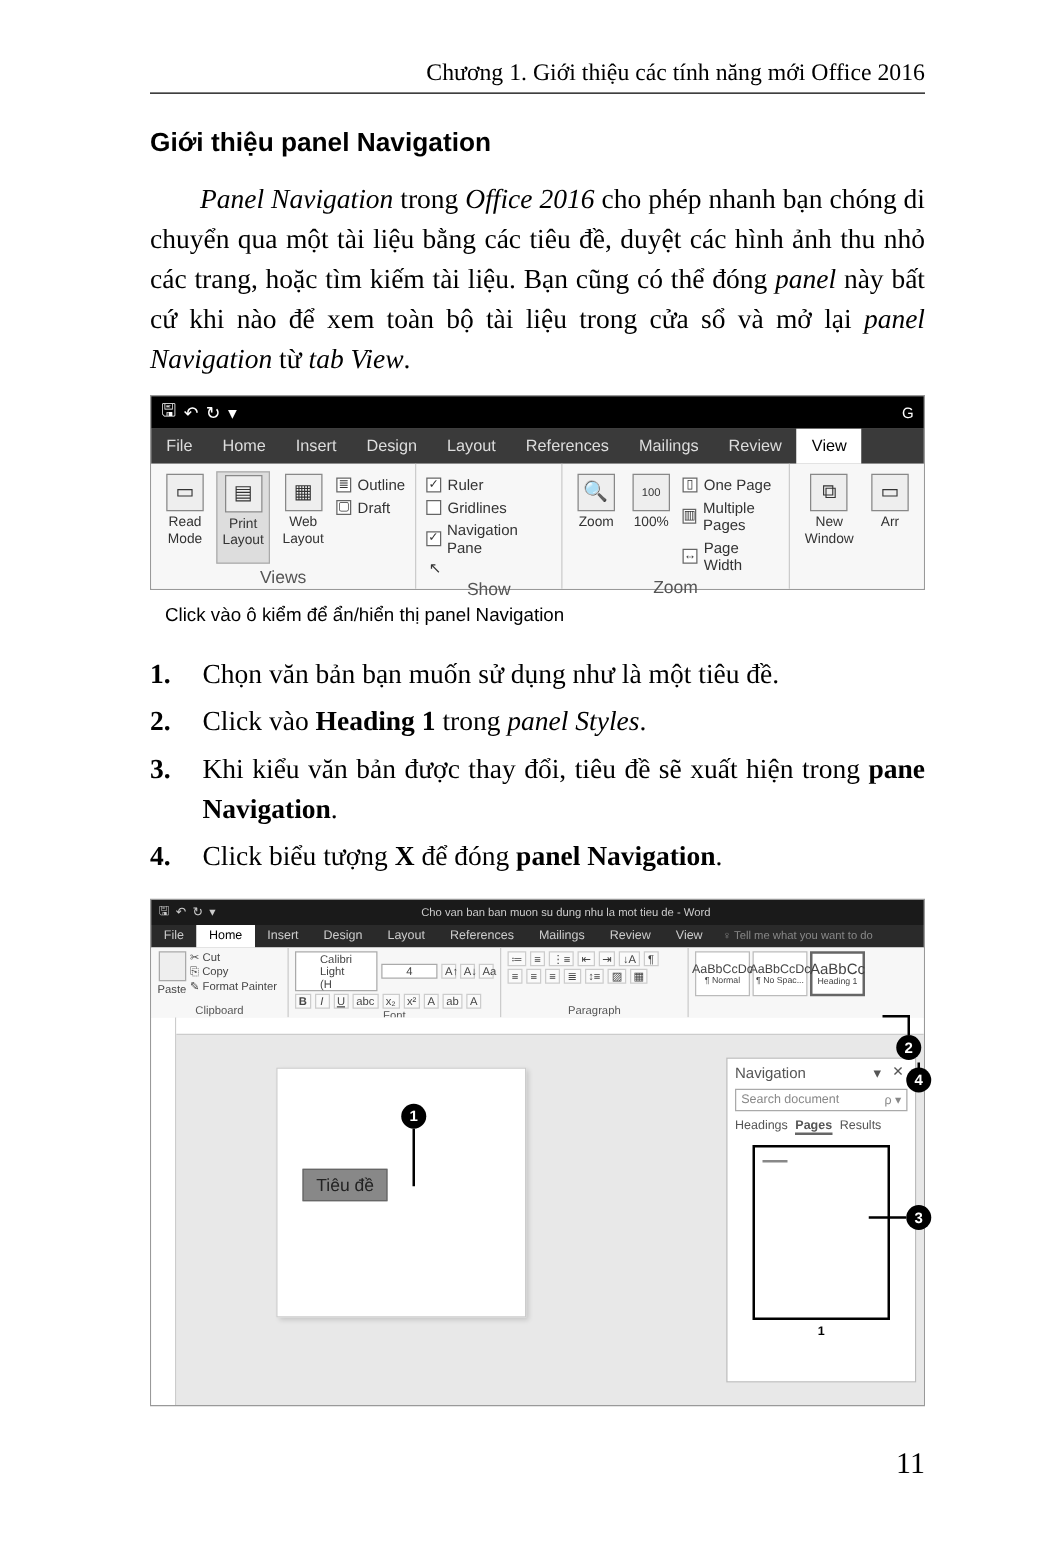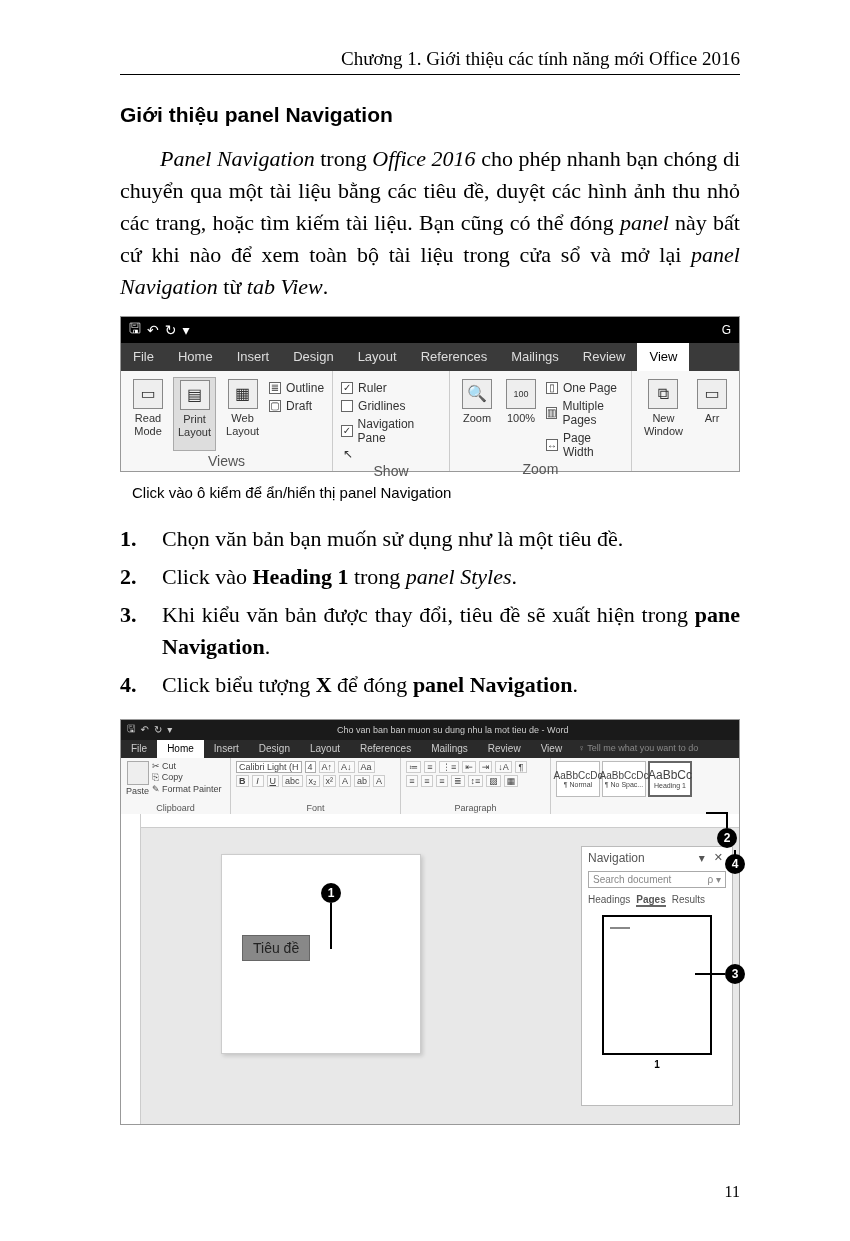--- a/index.html
+++ b/index.html
@@ -46,21 +46,21 @@
   .ribbon2 .groups2 { display: flex; height: 56px; background: #f7f7f7; font-size: 9px; color: #444; }
   .group2 { border-right: 1px solid #ccc; padding: 3px 5px 1px; display: flex; flex-direction: column; }
   .group2 .label2 { text-align: center; font-size: 9px; color: #555; margin-top: auto; }
   .clipboard-body { display: flex; gap: 3px; }
   .paste-btn { display: flex; flex-direction: column; align-items: center; font-size: 9px; }
   .paste-btn .pico { width: 22px; height: 24px; background: #eee; border: 1px solid #aaa; margin-bottom: 1px; }
   .clip-list { display: flex; flex-direction: column; gap: 1px; font-size: 9px; }
   .clip-list div { white-space: nowrap; }
   .font-body { display: flex; flex-direction: column; gap: 2px; }
   .font-row { display: flex; gap: 3px; align-items: center; }
-  .font-select { border: 1px solid #aaa; padding: 0 2px; font-size: 9px; background: #fff; }
+  .font-select { border: 1px solid #aaa; padding: 0 19px; font-size: 9px; background: #fff; }
   .btn-tiny { border: 1px solid #ccc; padding: 0 2px; font-size: 9px; min-width: 12px; text-align: center; background: #fafafa; }
   .styles-body { display: flex; gap: 2px; }
   .style-item { border: 1px solid #bbb; width: 44px; height: 36px; display: flex; flex-direction: column; align-items: center; justify-content: center; font-size: 7px; background: #fff; }
   .style-item.selected { border: 2px solid #666; }
   .style-item .prev { font-size: 10px; }
   .doc-area { background: #e8e8e8; height: 310px; position: relative; display: flex; }
   .ruler-v { width: 20px; background: #fff; border-right: 1px solid #ccc; }
   .doc-main { flex: 1; position: relative; }
   .ruler-h { height: 14px; background: #fff; border-bottom: 1px solid #ccc; }
   .doc-page { position: absolute; left: 80px; top: 40px; width: 200px; height: 200px; background: #fff; border: 1px solid #ccc; box-shadow: 2px 2px 4px rgba(0,0,0,0.15); }
@@ -69,21 +69,21 @@
   .nav-panel .nav-title { padding: 4px 6px; display: flex; justify-content: space-between; align-items: center; font-size: 12px; color: #555; }
   .nav-panel .nav-title .close { font-size: 11px; padding: 0 3px; cursor: pointer; }
   .nav-panel .search { margin: 2px 6px; border: 1px solid #aaa; padding: 2px 4px; display: flex; justify-content: space-between; align-items: center; font-size: 10px; color: #888; }
   .nav-panel .nav-tabs { display: flex; font-size: 10px; padding: 4px 6px 0; gap: 6px; color: #555; }
   .nav-panel .nav-tabs .ntab.active { font-weight: bold; border-bottom: 2px solid #666; }
   .nav-panel .thumb { margin: 8px 20px 4px; border: 2px solid #000; height: 140px; background: #fff; position: relative; }
   .nav-panel .thumb .tline { position: absolute; left: 6px; top: 10px; width: 20px; height: 2px; background: #888; }
   .nav-panel .thumb-num { text-align: center; font-size: 10px; color: #000; font-weight: bold; }
   .callout { position: absolute; width: 20px; height: 20px; border-radius: 50%; background: #000; color: #fff; font-weight: bold; font-family: Arial, sans-serif; display: flex; align-items: center; justify-content: center; font-size: 12px; z-index: 10; }
   .callout-line { position: absolute; background: #000; z-index: 5; }
-  .page-num { position: absolute; bottom: 40px; right: 110px; font-size: 16px; }
+  .page-num { position: absolute; bottom: 56px; right: 110px; font-size: 24px; }
 </style>
 </head>
 <body>
 
 <div class="header">Chương 1. Giới thiệu các tính năng mới Office 2016</div>
 <div class="header-line"></div>
 
 <div class="section-title">Giới thiệu panel Navigation</div>
 
 <p class="para">

